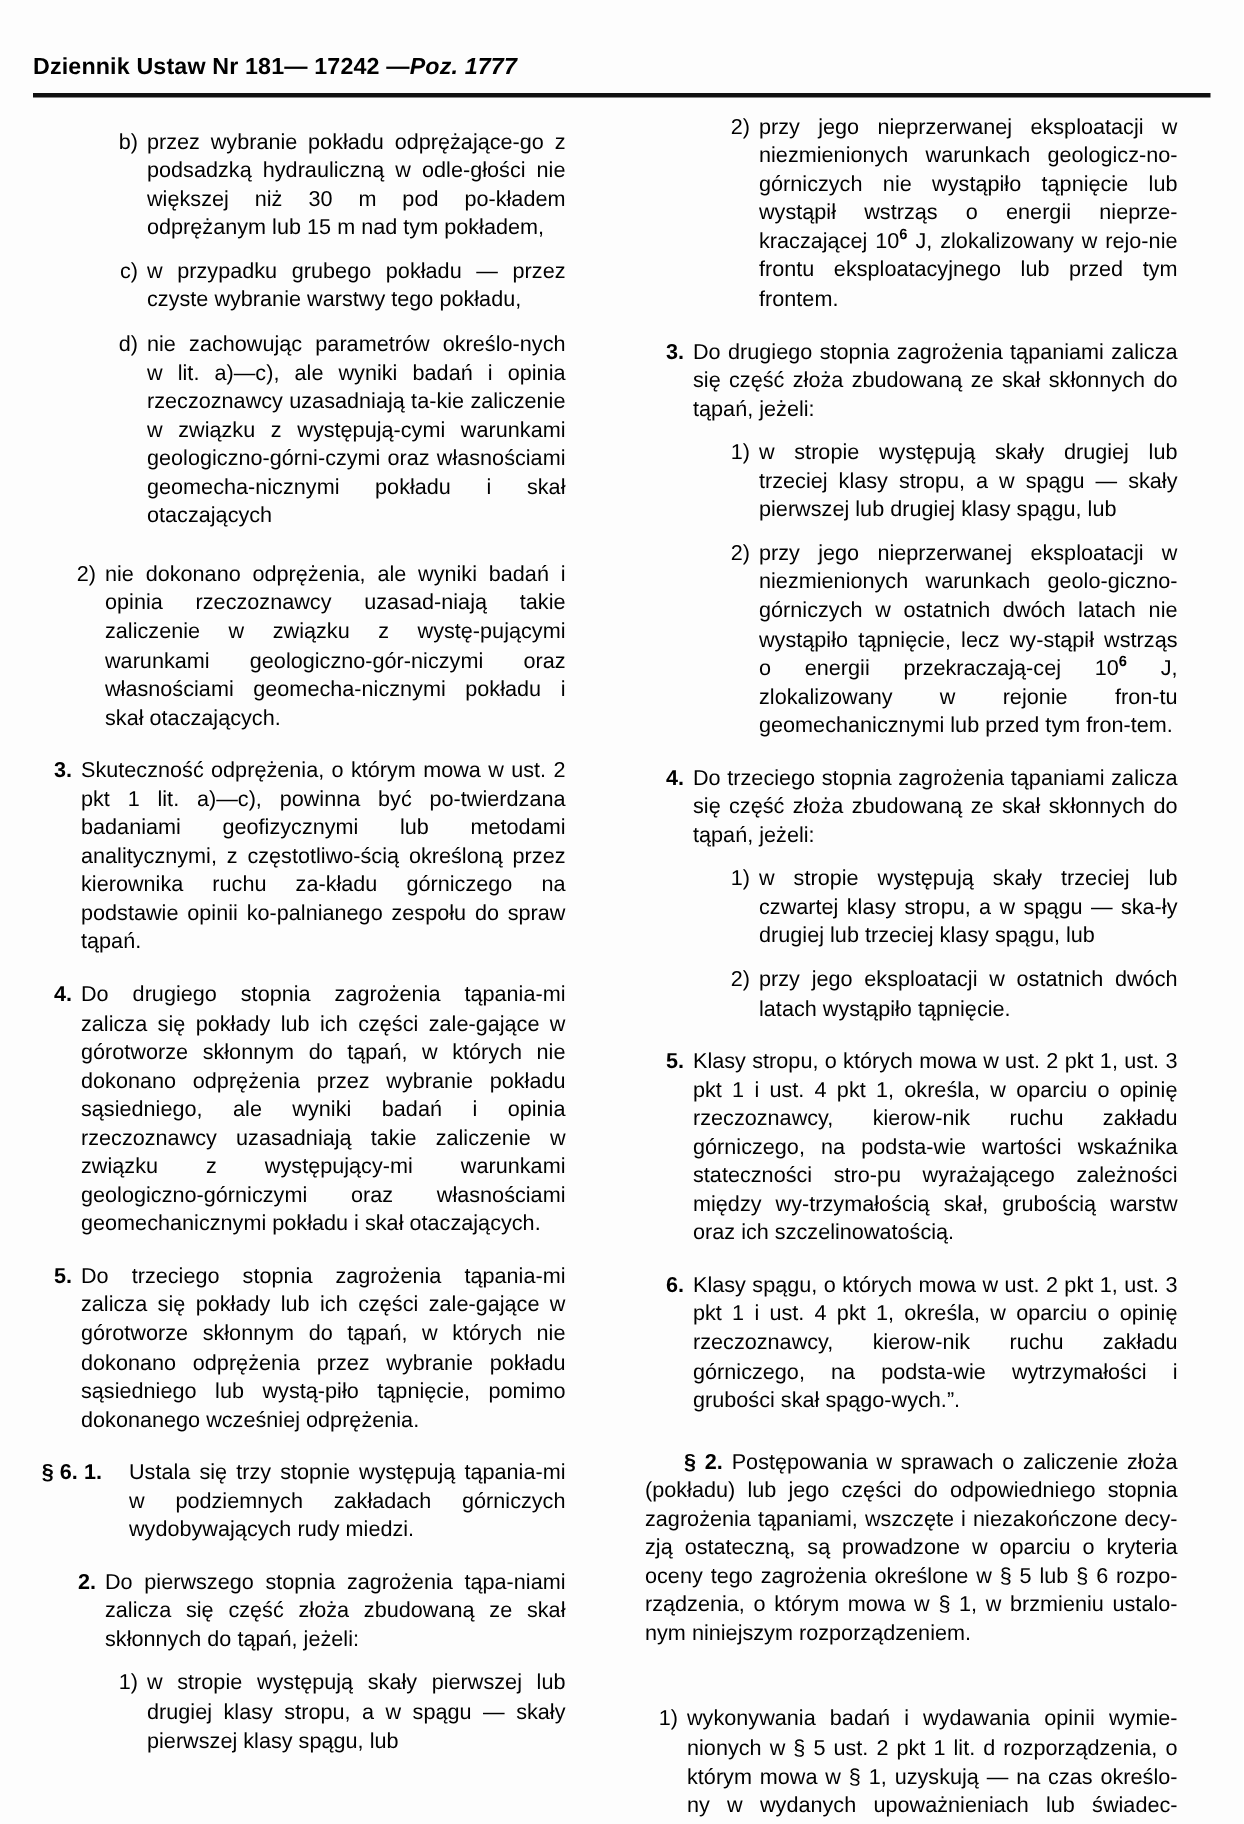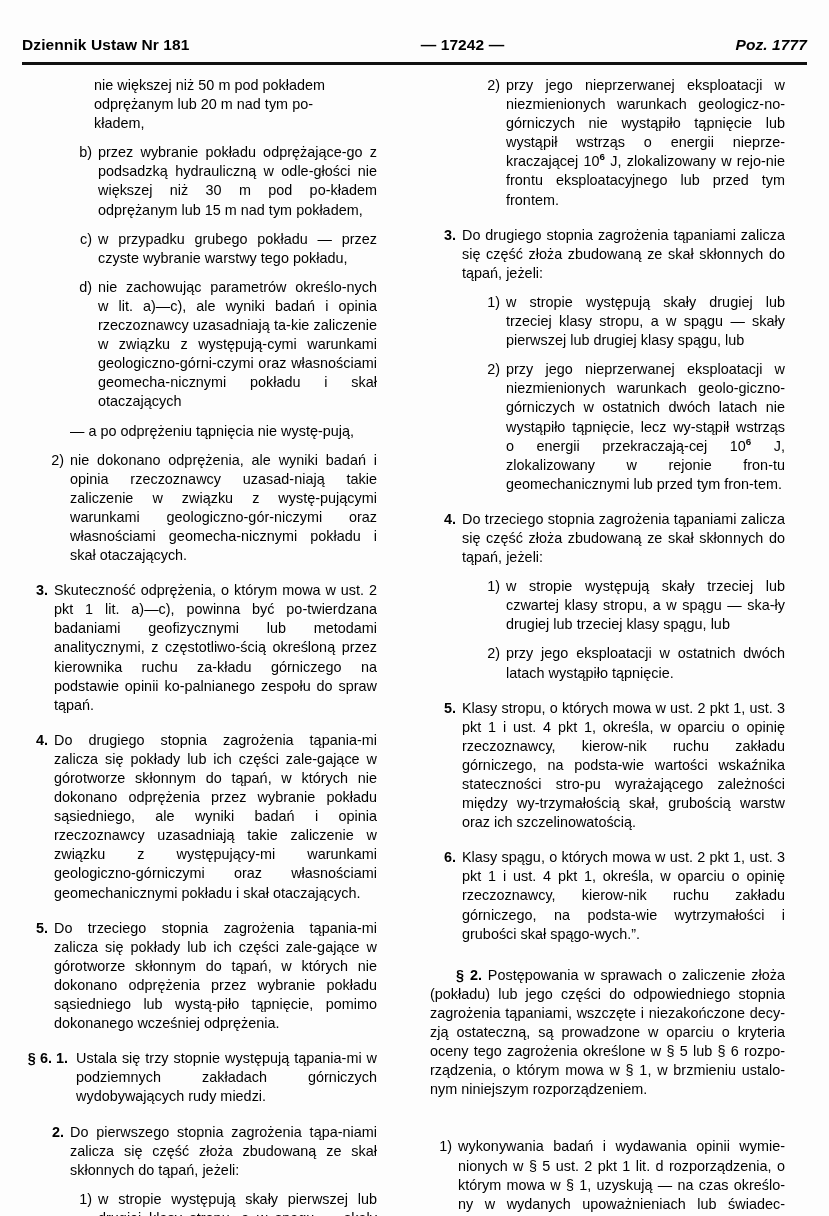--- a/index.html
+++ b/index.html
@@ -25,21 +25,20 @@
   }
 
   
   .runhead {
     position: absolute;
     left: 22px;
     top: 36px;
     width: 785px;
     display: flex;
     align-items: baseline;
-    justify-content: space-between;
     font-size: 15.5px;
     font-weight: 700;
     letter-spacing: 0.1px;
   }
   .runhead .left  { white-space: nowrap; }
   .runhead .mid   { white-space: nowrap; }
   .runhead .right { white-space: nowrap; font-style: italic; }
 
   .runrule {
     position: absolute;
@@ -90,21 +89,21 @@
     text-justify: inter-word;
   }
 
   
   .lvl0 { margin-left: 0px; }
   .lvl1 { margin-left: 20px; }   
   .lvl2 { margin-left: 48px; }   
   .lvl3 { margin-left: 72px; }
   .mk-w22 { width: 22px; padding-right: 6px; }
   .mk-w26 { width: 26px; padding-right: 6px; }
-  .mk-w46 { width: 46px; padding-right: 8px; }
+  .mk-w46 { width: 46px; padding-right: 18px; }
 
   .gap  { height: 10px; }
   .gap-s{ height: 6px;  }
   .gap-l{ height: 16px; }
 
   .p {
     text-align: justify;
     text-justify: inter-word;
   }
   .p.indent { text-indent: 26px; }   
@@ -122,25 +121,20 @@
     <span class="left">Dziennik Ustaw Nr 181</span>
     <span class="mid">— 17242 —</span>
     <span class="right">Poz. 1777</span>
   </div>
   <div class="runrule"></div>
 
   <div class="columns">
 
     <div class="col col-left">
 
-      <div class="blk lvl3">
-        <div>nie większej niż 50  m pod pokładem</div>
-        <div>odprężanym lub 20 m nad tym po-</div>
-        <div>kładem,</div>
-      </div>
 
       <div class="gap"></div>
 
       <div class="row lvl2">
         <span class="mk mk-w22">b)</span>
         <span class="tx">przez wybranie pokładu odprężające-go z podsadzką hydrauliczną w odle-głości nie większej niż 30  m pod po-kładem odprężanym lub 15 m nad tym pokładem,</span>
       </div>
 
       <div class="gap"></div>
 
@@ -151,21 +145,20 @@
 
       <div class="gap"></div>
 
       <div class="row lvl2">
         <span class="mk mk-w22">d)</span>
         <span class="tx">nie zachowując parametrów określo-nych w lit. a)—c), ale wyniki badań i opinia rzeczoznawcy uzasadniają ta-kie zaliczenie w związku z występują-cymi warunkami geologiczno-górni-czymi oraz własnościami geomecha-nicznymi pokładu i skał otaczających</span>
       </div>
 
       <div class="gap"></div>
 
-      <div class="p dash">— a po odprężeniu tąpnięcia nie wystę-pują,</div>
 
       <div class="gap"></div>
 
       <div class="row lvl1">
         <span class="mk mk-w22">2)</span>
         <span class="tx">nie dokonano odprężenia, ale wyniki badań i opinia rzeczoznawcy uzasad-niają takie zaliczenie w związku z wystę-pującymi warunkami geologiczno-gór-niczymi oraz własnościami geomecha-nicznymi pokładu i skał otaczających.</span>
       </div>
 
       <div class="gap-l"></div>
 

